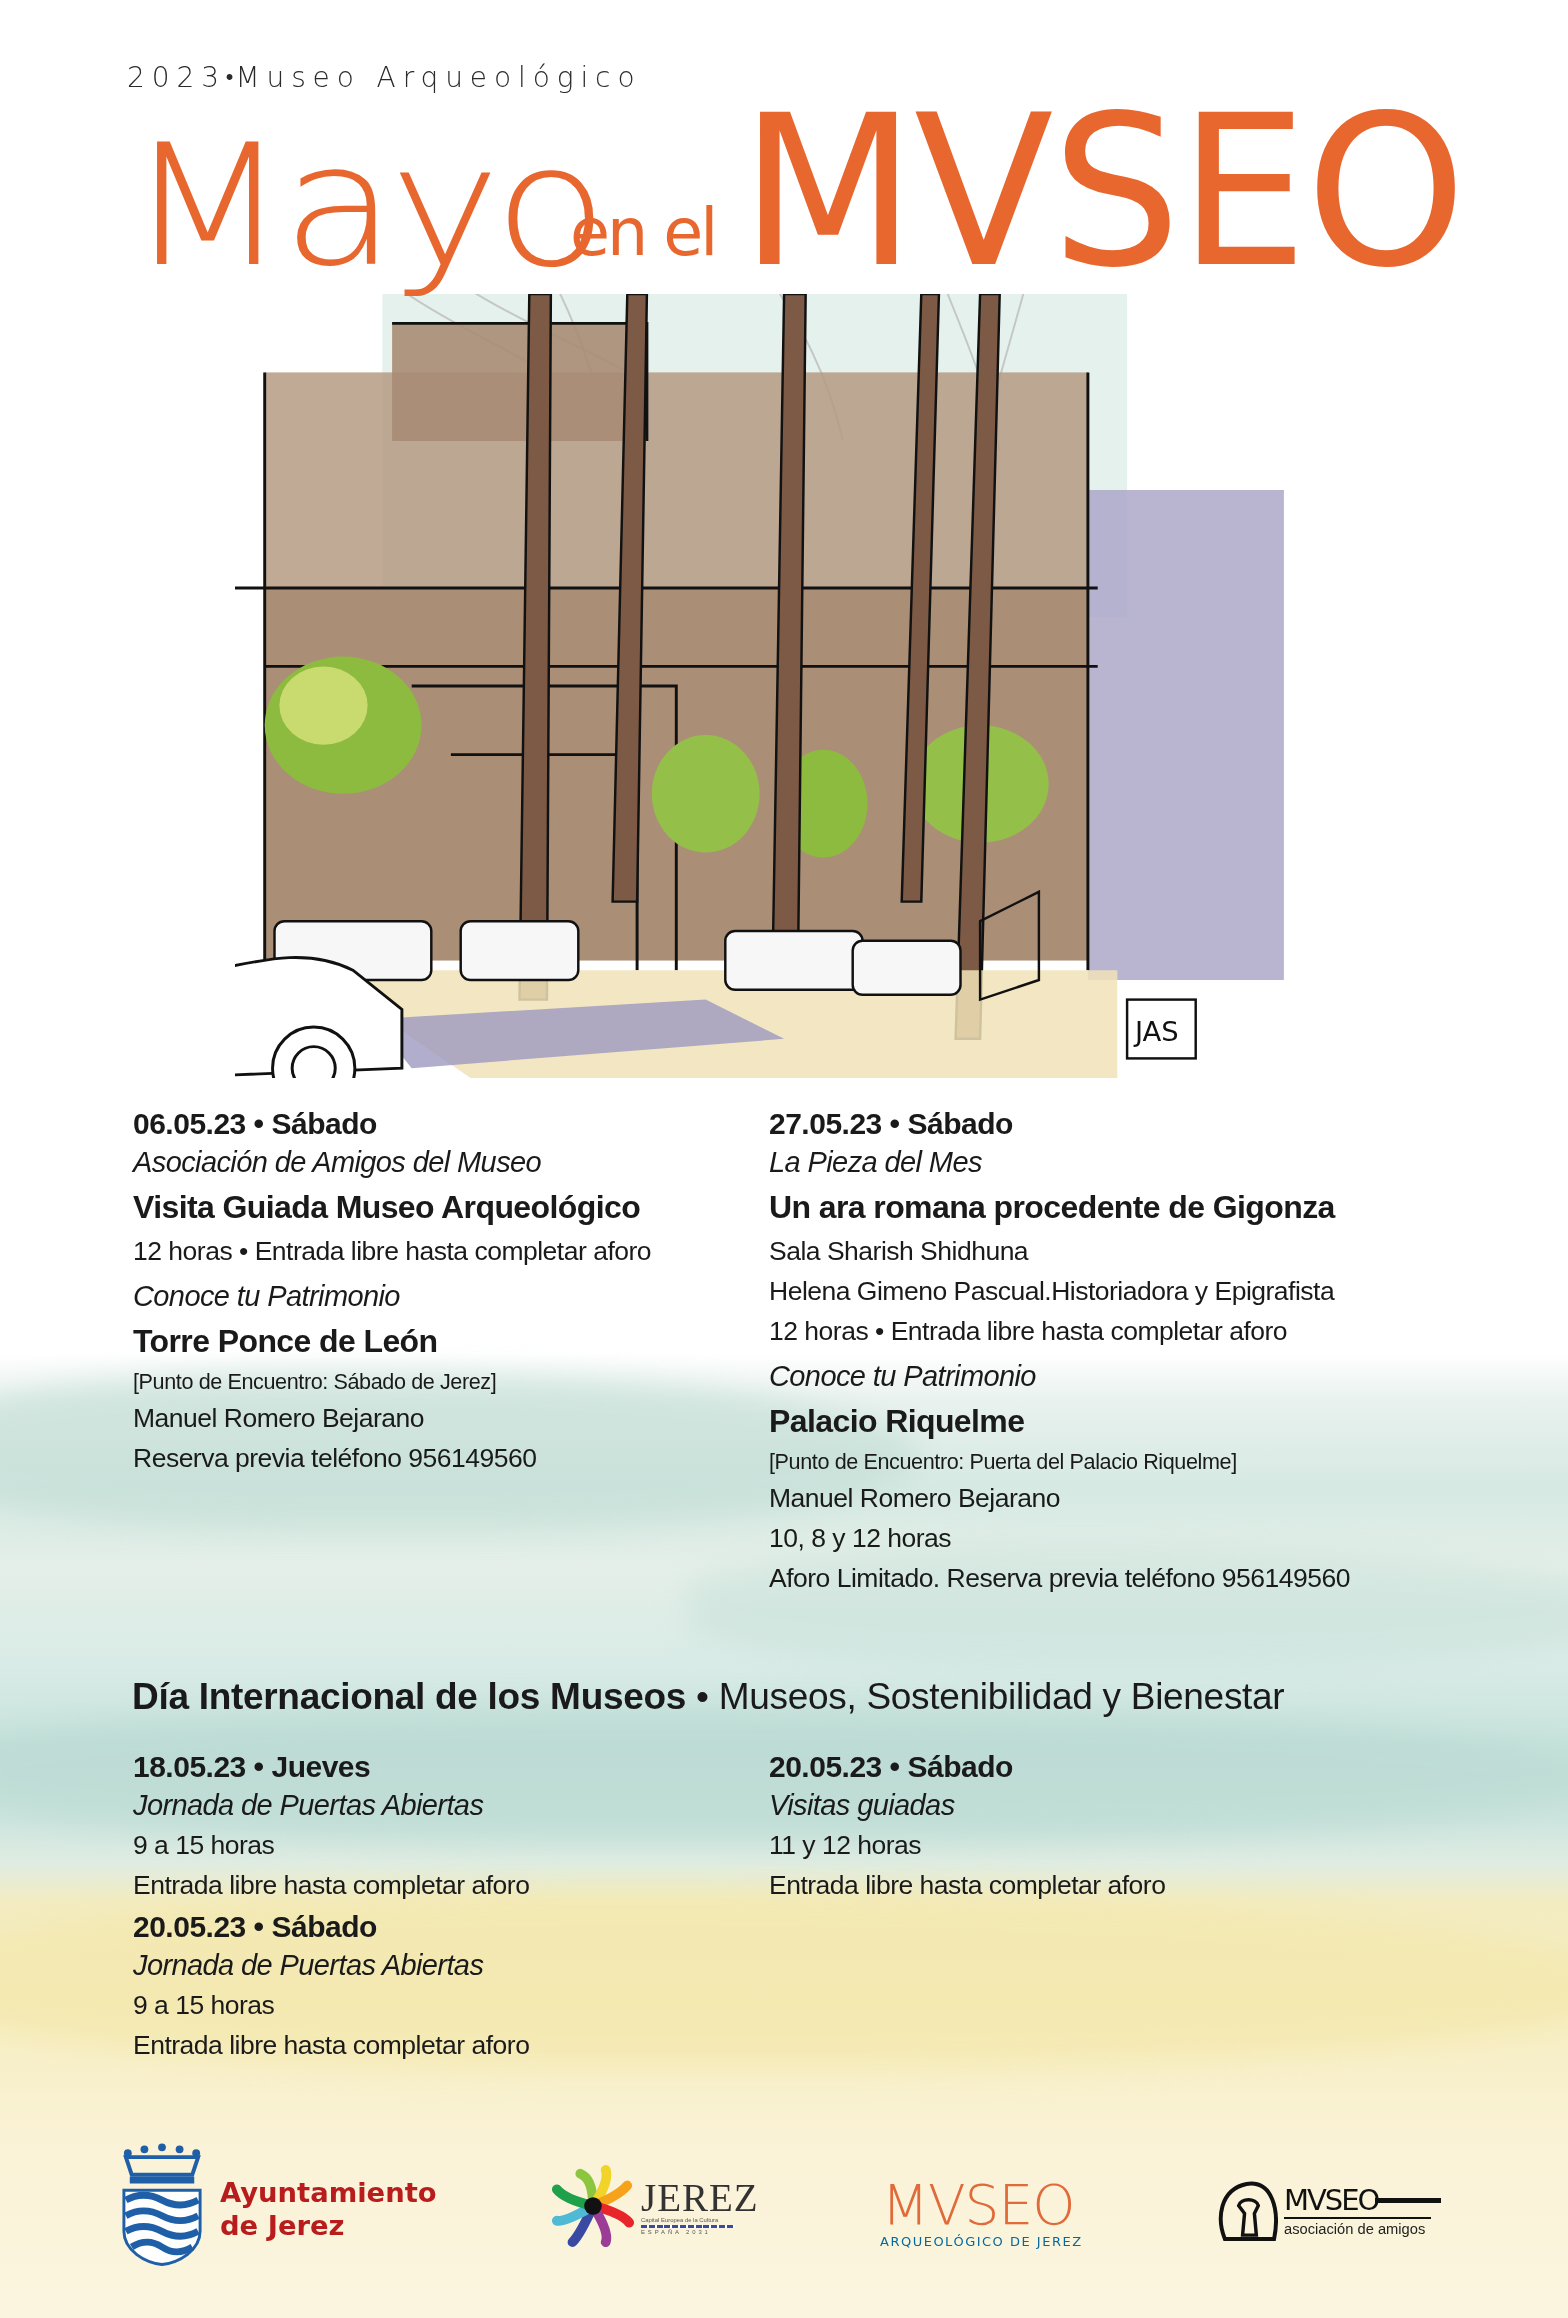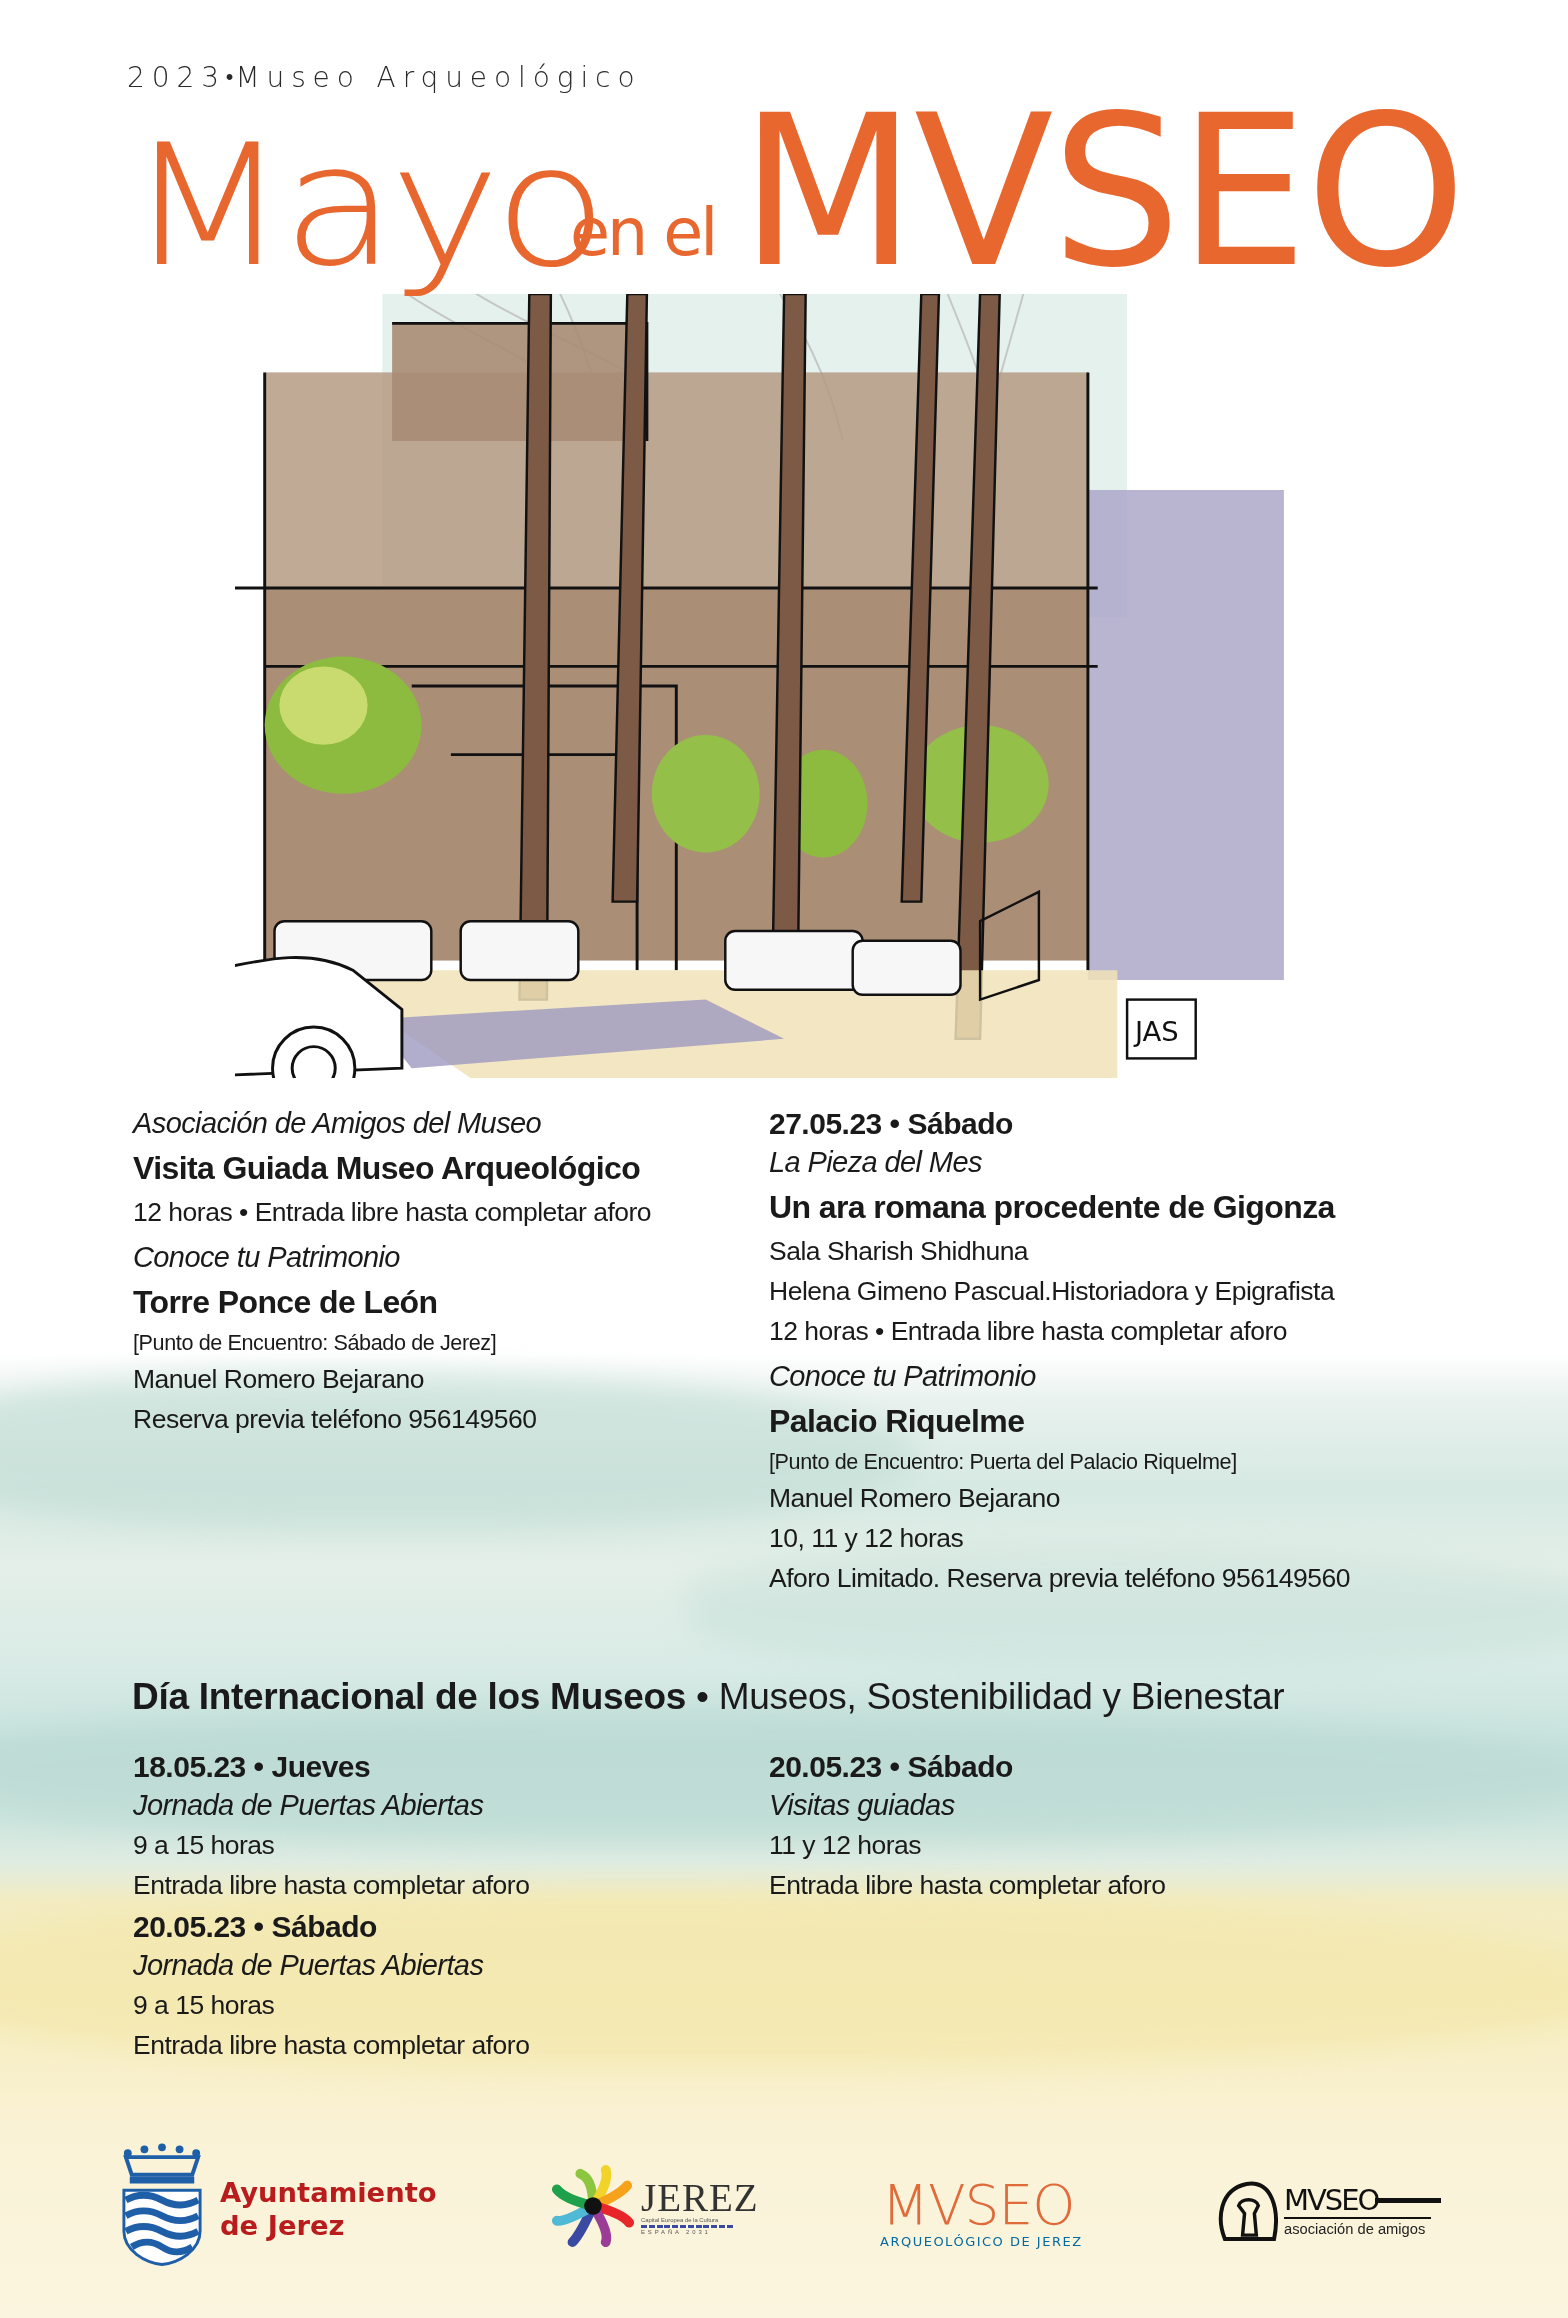--- a/index.html
+++ b/index.html
@@ -178,20 +178,21 @@
       <path d="M760 640 L820 610 L820 700 L760 720 Z"></path>
     </g>
 
     <rect x="910" y="720" width="70" height="60" fill="none" stroke="#111" stroke-width="2.5"></rect>
     <text x="918" y="762" font-family="DejaVu Sans, sans-serif" font-size="28" fill="#111">JAS</text>
   </svg>
 </div>
 
 <div class="col" style="left:133px; top:1104px; width:627px;">
   <div>
+    <div class="ev-date">06.05.23 • Sábado</div>
     <div class="ev-kind">Asociación de Amigos del Museo</div>
     <div class="ev-title">Visita Guiada Museo Arqueológico</div>
     <div class="ev-line">12 horas • Entrada libre hasta completar aforo</div>
   </div>
   <div class="gap"></div>
   <div>
     <div class="ev-kind">Conoce tu Patrimonio</div>
     <div class="ev-title">Torre Ponce de León</div>
     <div class="ev-small">[Punto de Encuentro: Sábado de Jerez]</div>
     <div class="ev-line">Manuel Romero Bejarano</div>
@@ -207,21 +208,21 @@
     <div class="ev-line">Sala Sharish Shidhuna</div>
     <div class="ev-line">Helena Gimeno Pascual.Historiadora y Epigrafista</div>
     <div class="ev-line">12 horas • Entrada libre hasta completar aforo</div>
   </div>
   <div class="gap"></div>
   <div>
     <div class="ev-kind">Conoce tu Patrimonio</div>
     <div class="ev-title">Palacio Riquelme</div>
     <div class="ev-small">[Punto de Encuentro: Puerta del Palacio Riquelme]</div>
     <div class="ev-line">Manuel Romero Bejarano</div>
-    <div class="ev-line">10, 11 y 12 horas</div>
+    <div class="ev-line">10, 8 y 12 horas</div>
     <div class="ev-line">Aforo Limitado.  Reserva previa teléfono 956149560</div>
   </div>
 </div>
 
 <div class="dim-header">
   <b>Día Internacional de los Museos</b><span> • </span><span class="sub">Museos, Sostenibilidad y Bienestar</span>
 </div>
 
 <div class="col" style="left:133px; top:1747px; width:608px;">
   <div>

